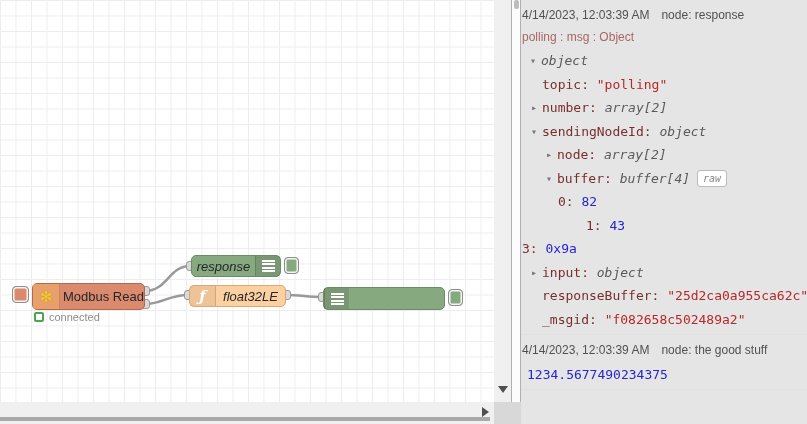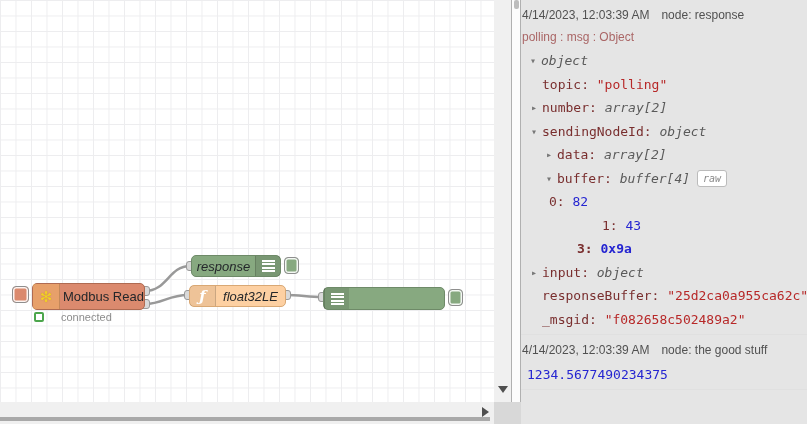--- a/index.html
+++ b/index.html
@@ -44,21 +44,21 @@
 
   .port { position:absolute; width:10px; height:10px; background:#d9d9d9;
           border:1px solid #999; border-radius:3px; }
 
   .nr-btn { position:absolute; border:1.5px solid #8e8e8e; border-radius:4px;
             box-shadow: inset 0 0 0 1.5px rgba(255,255,255,0.9); }
   .modbus-btn { left:12px; top:286px; width:17px; height:17px; background:#DB8A6E; }
   .toggle-response { left:284px; top:257px; width:15px; height:17px; background:#87A980; }
   .toggle-good     { left:448px; top:289px; width:15px; height:17px; background:#87A980; }
 
-  .status { position:absolute; left:34px; top:311px; display:flex; align-items:center; gap:17px; }
+  .status { position:absolute; left:34px; top:311px; display:flex; align-items:center; gap:5px; }
   .status-dot { width:10px; height:10px; border:2.5px solid #4CA64C; border-radius:2px; background:#fff; }
   .status-text { font-size:11px; color:#8c8c8c; }
 
   
   .vscroll { position:absolute; left:494px; top:0; width:17px; height:402px; background:#f0f0f0; }
   .arrow-down { position:absolute; left:4px; top:386px; width:0; height:0;
     border-left:5px solid transparent; border-right:5px solid transparent; border-top:7px solid #4f4f4f; }
   .hscroll { position:absolute; left:0; top:402px; width:494px; height:22px; background:#f0f0f0; }
   .arrow-right { position:absolute; left:482px; top:5px; width:0; height:0;
     border-top:5px solid transparent; border-bottom:5px solid transparent; border-left:7px solid #4f4f4f; }
@@ -158,25 +158,25 @@
   <div class="sidebar">
     <div id="entries">
         <div class="dbg-entry">
           <div class="meta-row"><span>4/14/2023, 12:03:39 AM</span><span class="meta-source">node: response</span></div>
           <div class="path-row">polling : msg : Object</div>
           <div class="tree">
             <div class="tree-row" style="padding-left: 19px;"><span class="arrow" style="left: 8px;">▾</span><span class="seg-type">object</span></div>
             <div class="tree-row" style="padding-left: 20px;"><span class="seg-key">topic:</span><span class="seg-plain"> </span><span class="seg-string">"polling"</span></div>
             <div class="tree-row" style="padding-left: 20px;"><span class="arrow" style="left: 9px;">▸</span><span class="seg-key">number:</span><span class="seg-plain"> </span><span class="seg-type">array[2]</span></div>
             <div class="tree-row" style="padding-left: 20px;"><span class="arrow" style="left: 9px;">▾</span><span class="seg-key">sendingNodeId:</span><span class="seg-plain"> </span><span class="seg-type">object</span></div>
-            <div class="tree-row" style="padding-left: 35px;"><span class="arrow" style="left: 24px;">▸</span><span class="seg-key">data:</span><span class="seg-plain"> </span><span class="seg-type">array[2]</span></div>
+            <div class="tree-row" style="padding-left: 35px;"><span class="arrow" style="left: 24px;">▸</span><span class="seg-key">node:</span><span class="seg-plain"> </span><span class="seg-type">array[2]</span></div>
             <div class="tree-row" style="padding-left: 35px;"><span class="arrow" style="left: 24px;">▾</span><span class="seg-key">buffer:</span><span class="seg-plain"> </span><span class="seg-type">buffer[4]</span><span class="raw-btn">raw</span></div>
-            <div class="tree-row" style="padding-left: 27px;"><span class="seg-key">0:</span><span class="seg-plain"> </span><span class="seg-number">82</span></div>
-            <div class="tree-row" style="padding-left: 80px;"><span class="seg-key">1:</span><span class="seg-plain"> </span><span class="seg-number">43</span></div>
-            <div class="tree-row" style="padding-left: 55px; font-weight: bold;"><span class="seg-key">3:</span><span class="seg-plain"> </span><span class="seg-number">0x9a</span></div>
+            <div class="tree-row" style="padding-left: 36px;"><span class="seg-key">0:</span><span class="seg-plain"> </span><span class="seg-number">82</span></div>
+            <div class="tree-row" style="padding-left: 64px;"><span class="seg-key">1:</span><span class="seg-plain"> </span><span class="seg-number">43</span></div>
+            <div class="tree-row" style=""><span class="seg-key">3:</span><span class="seg-plain"> </span><span class="seg-number">0x9a</span></div>
             <div class="tree-row" style="padding-left: 20px;"><span class="arrow" style="left: 9px;">▸</span><span class="seg-key">input:</span><span class="seg-plain"> </span><span class="seg-type">object</span></div>
             <div class="tree-row" style="padding-left: 20px;"><span class="seg-key">responseBuffer:</span><span class="seg-plain"> </span><span class="seg-string">"25d2ca0a955ca62c"</span></div>
             <div class="tree-row" style="padding-left: 20px;"><span class="seg-key">_msgid:</span><span class="seg-plain"> </span><span class="seg-string">"f082658c502489a2"</span></div>
           </div>
         </div>
         <div class="dbg-entry entry-last">
           <div class="meta-row"><span>4/14/2023, 12:03:39 AM</span><span class="meta-source">node: the good stuff</span></div>
           <div class="tree">
             <div class="tree-row" style="padding-left: 5px;"><span class="seg-number">1234.5677490234375</span></div>
           </div>

